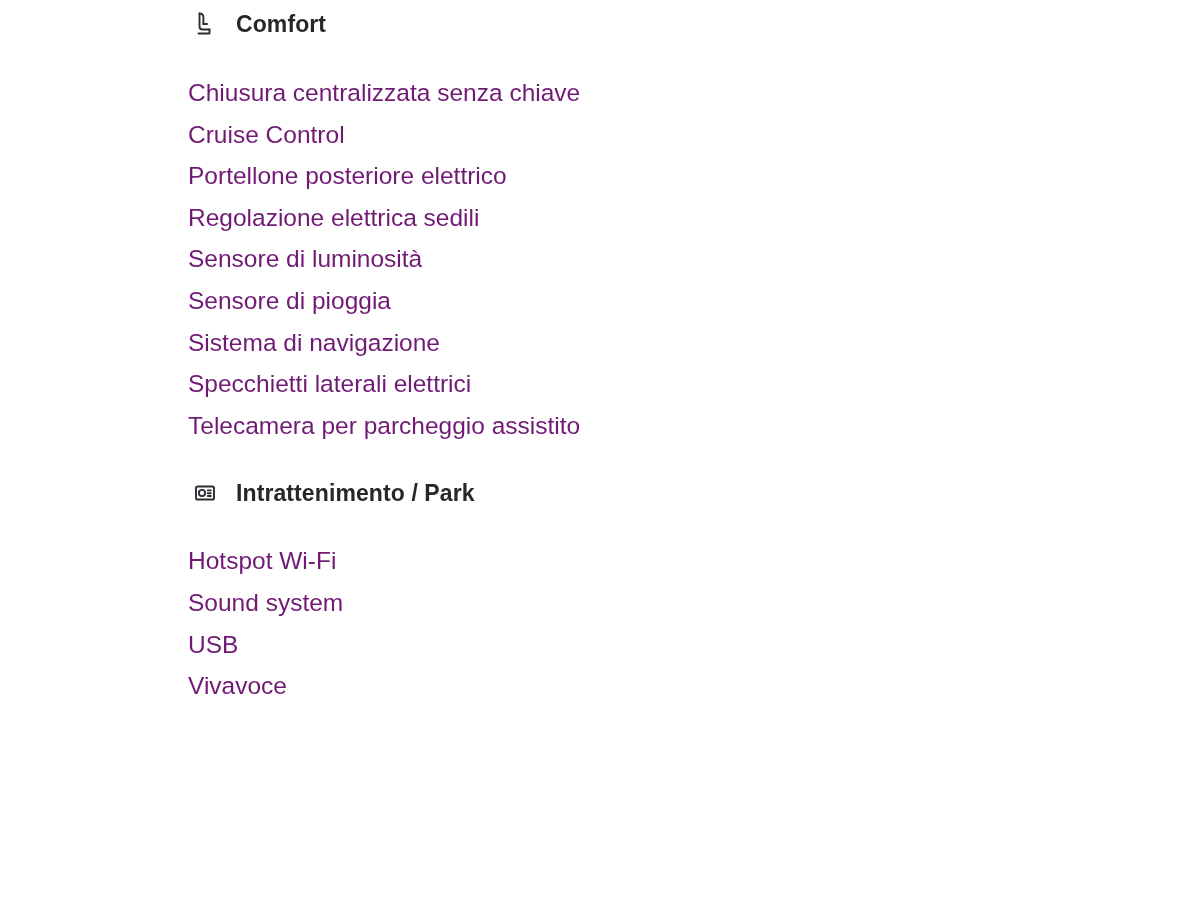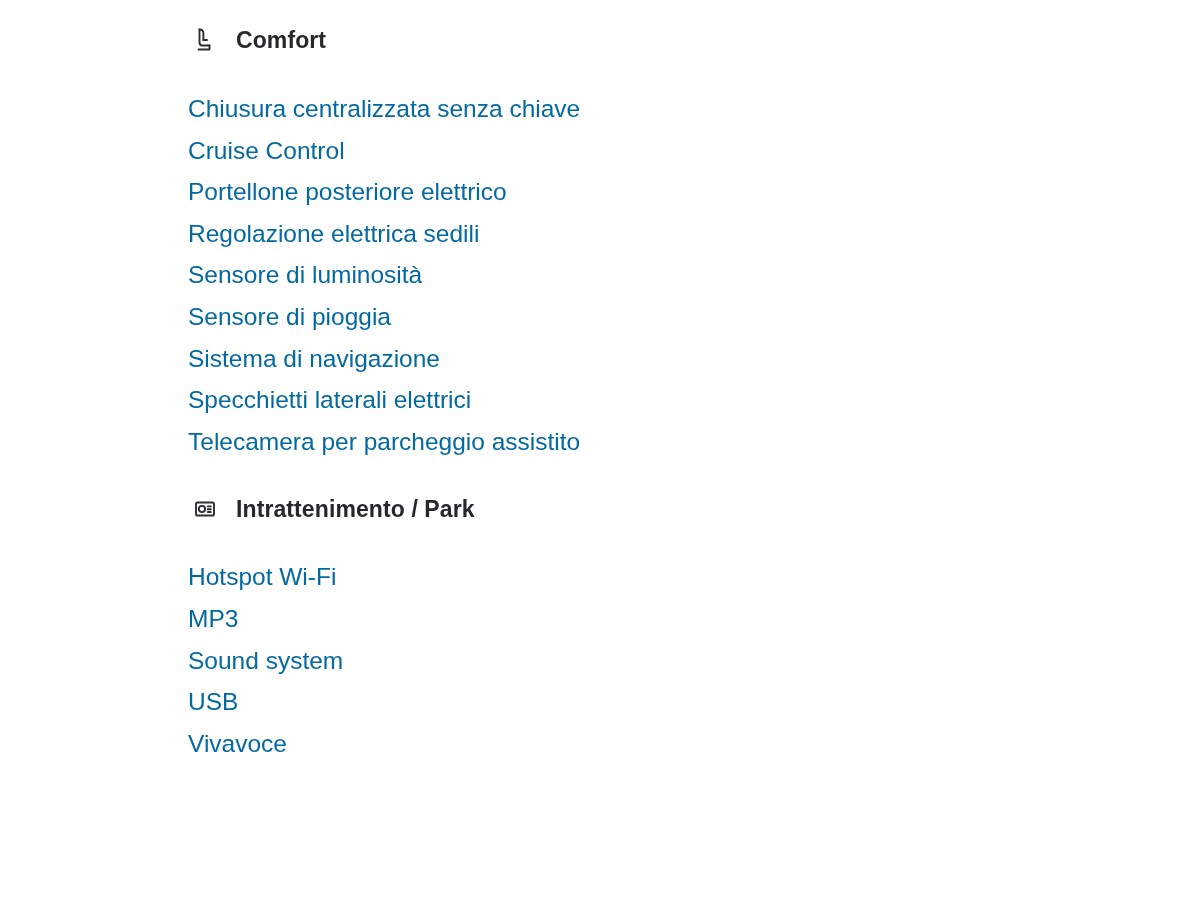--- a/index.html
+++ b/index.html
@@ -50,28 +50,28 @@
     line-height: 1.1;
   }
   .feature-list {
     list-style: none;
     margin: 0;
     padding: 0;
   }
   .feature-list li {
     font-size: 24.5px;
     line-height: 41.6px;
-    color: #0369a1;
+    color: #701a75;
     font-weight: normal;
     white-space: nowrap;
   }
   
   #section-comfort {
     margin-top: 0;
-    padding-top: 18px;
+    padding-top: 2px;
   }
   #section-comfort .feature-list {
     margin-top: 24px;
   }
   #section-media {
     margin-top: 24px;
   }
   #section-media .feature-list {
     margin-top: 24px;
   }
@@ -121,20 +121,19 @@
           <circle class="icon-stroke" cx="13" cy="16" r="3.1"></circle>
           <path class="icon-stroke" d="M18.8 13.4 L21.8 13.4"></path>
           <path class="icon-stroke" d="M18.8 16.2 L21.8 16.2"></path>
           <path class="icon-stroke" d="M18.8 19.0 L21.8 19.0"></path>
         </svg>
       </span>
       <span class="section-title">Intrattenimento / Park</span>
     </div>
     <ul class="feature-list">
       <li>Hotspot Wi-Fi</li>
-      <li>MP3</li>
       <li>Sound system</li>
       <li>USB</li>
       <li>Vivavoce</li>
     </ul>
   </div>
 
 </div>
 
 </body></html>

